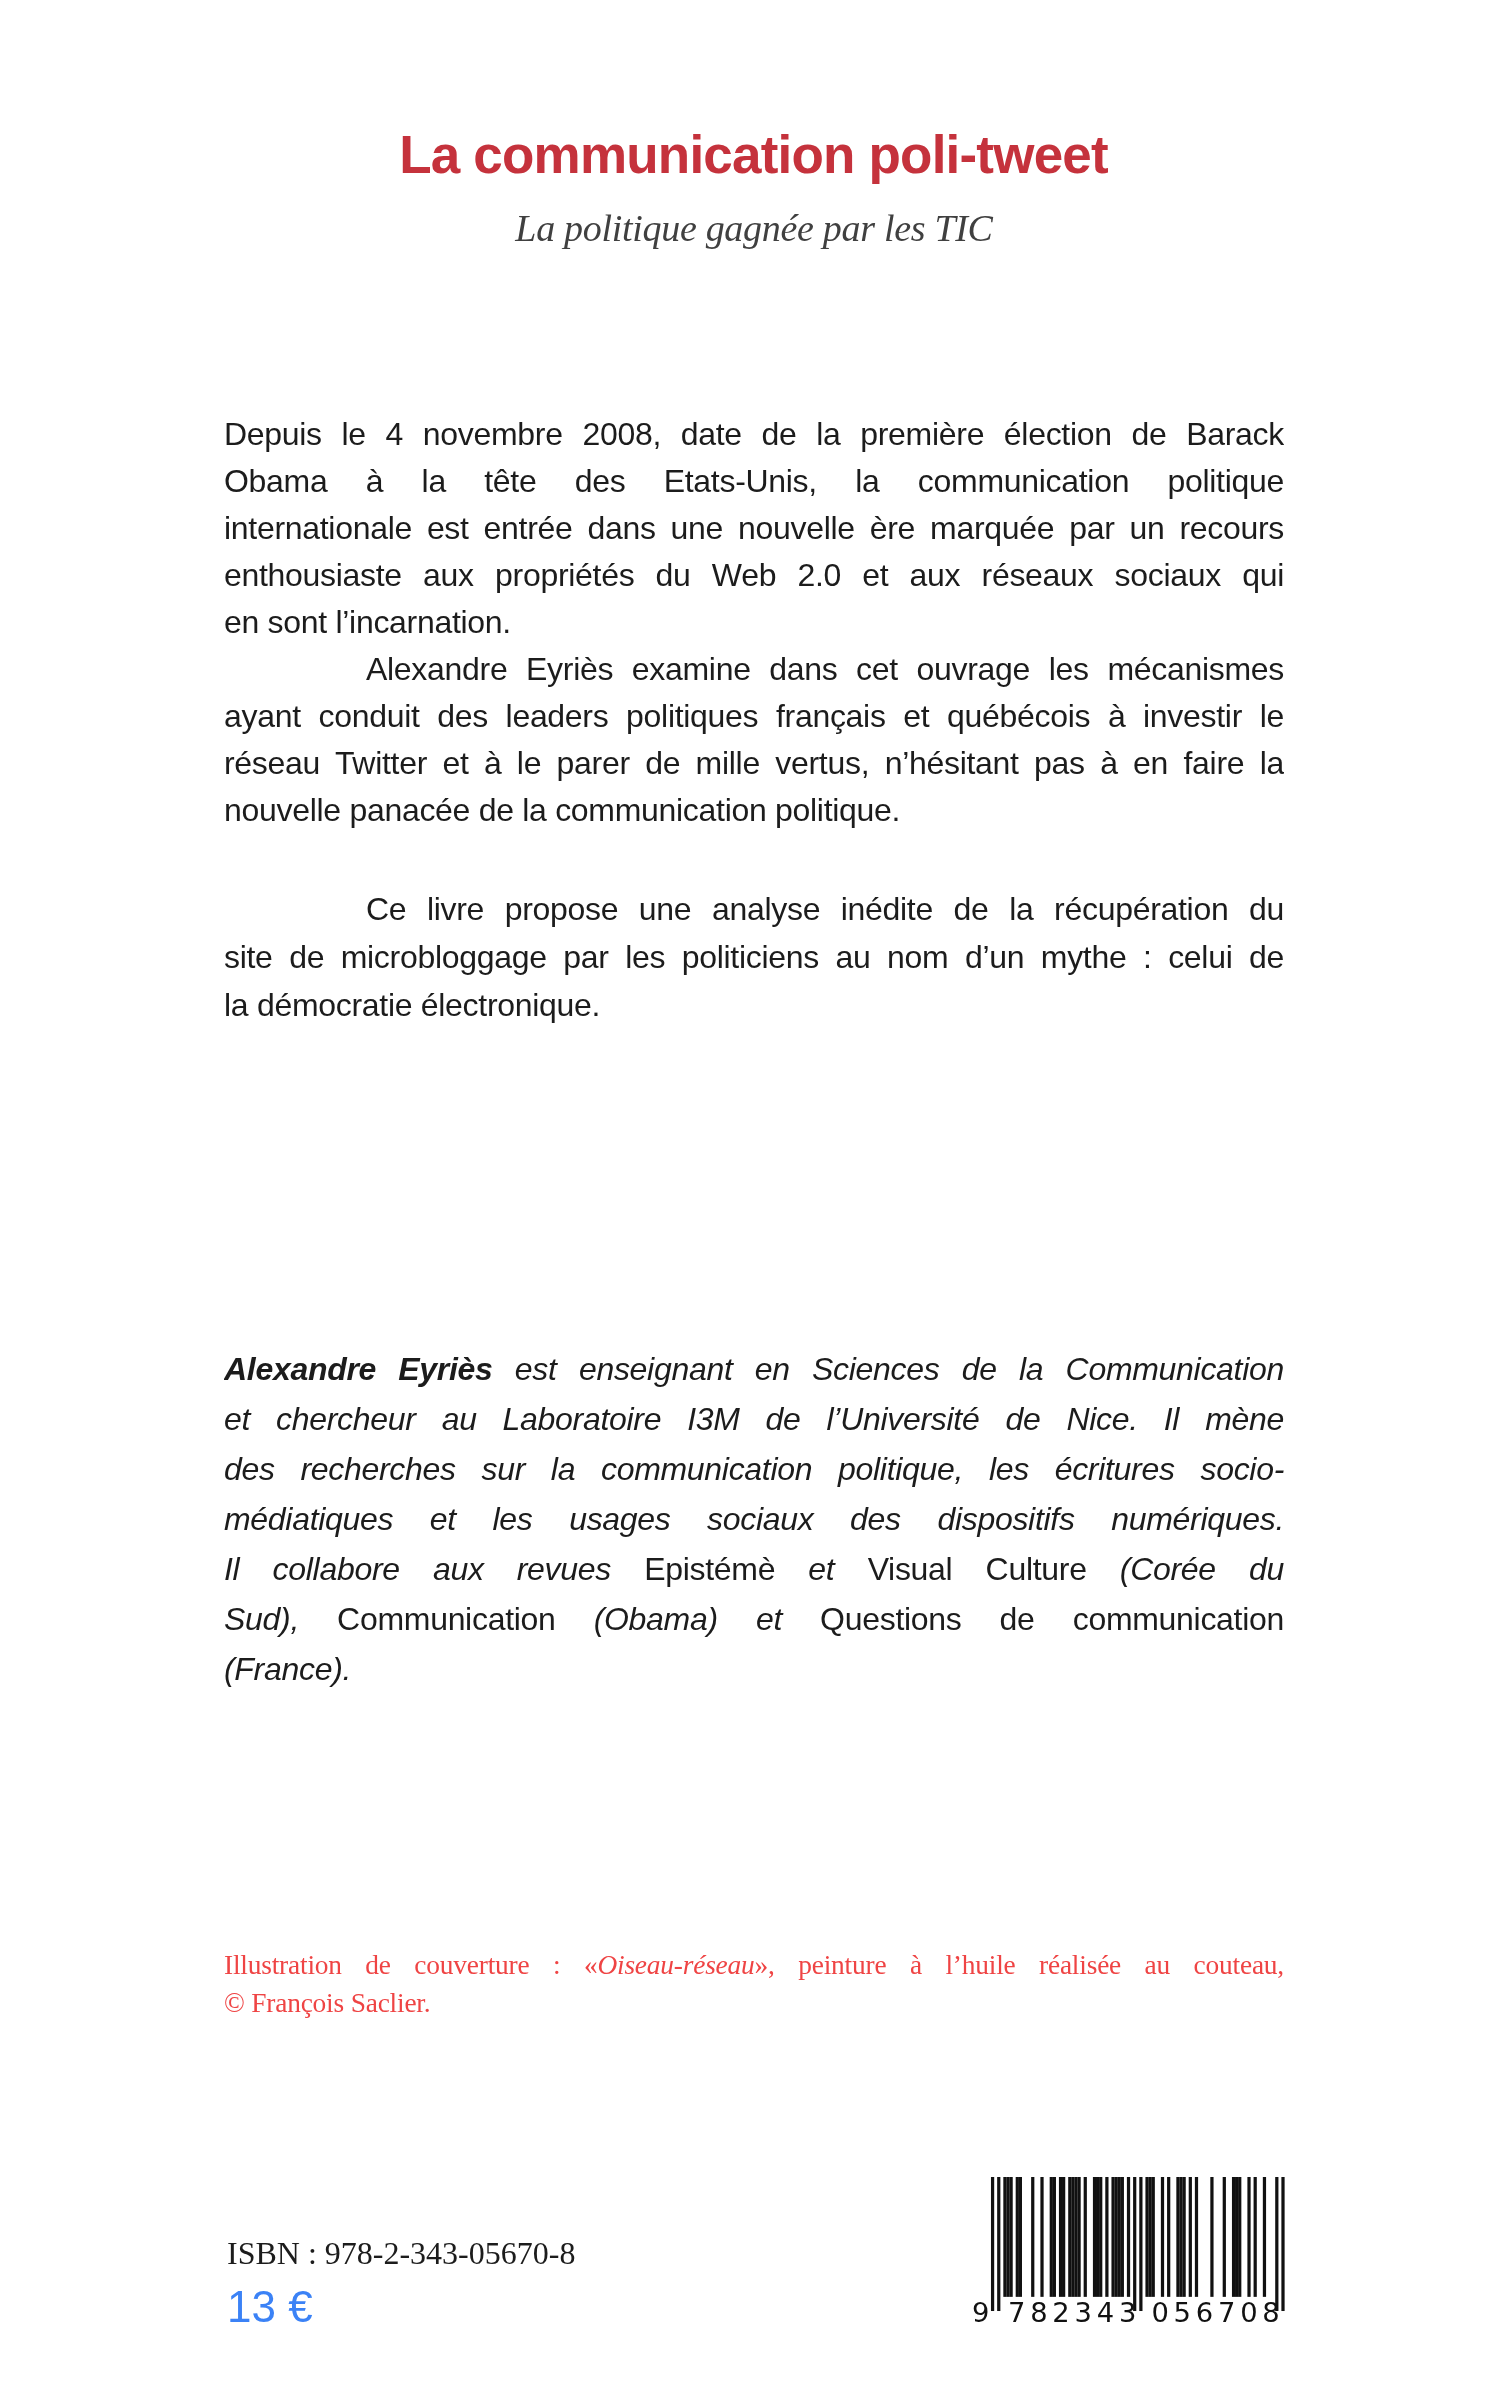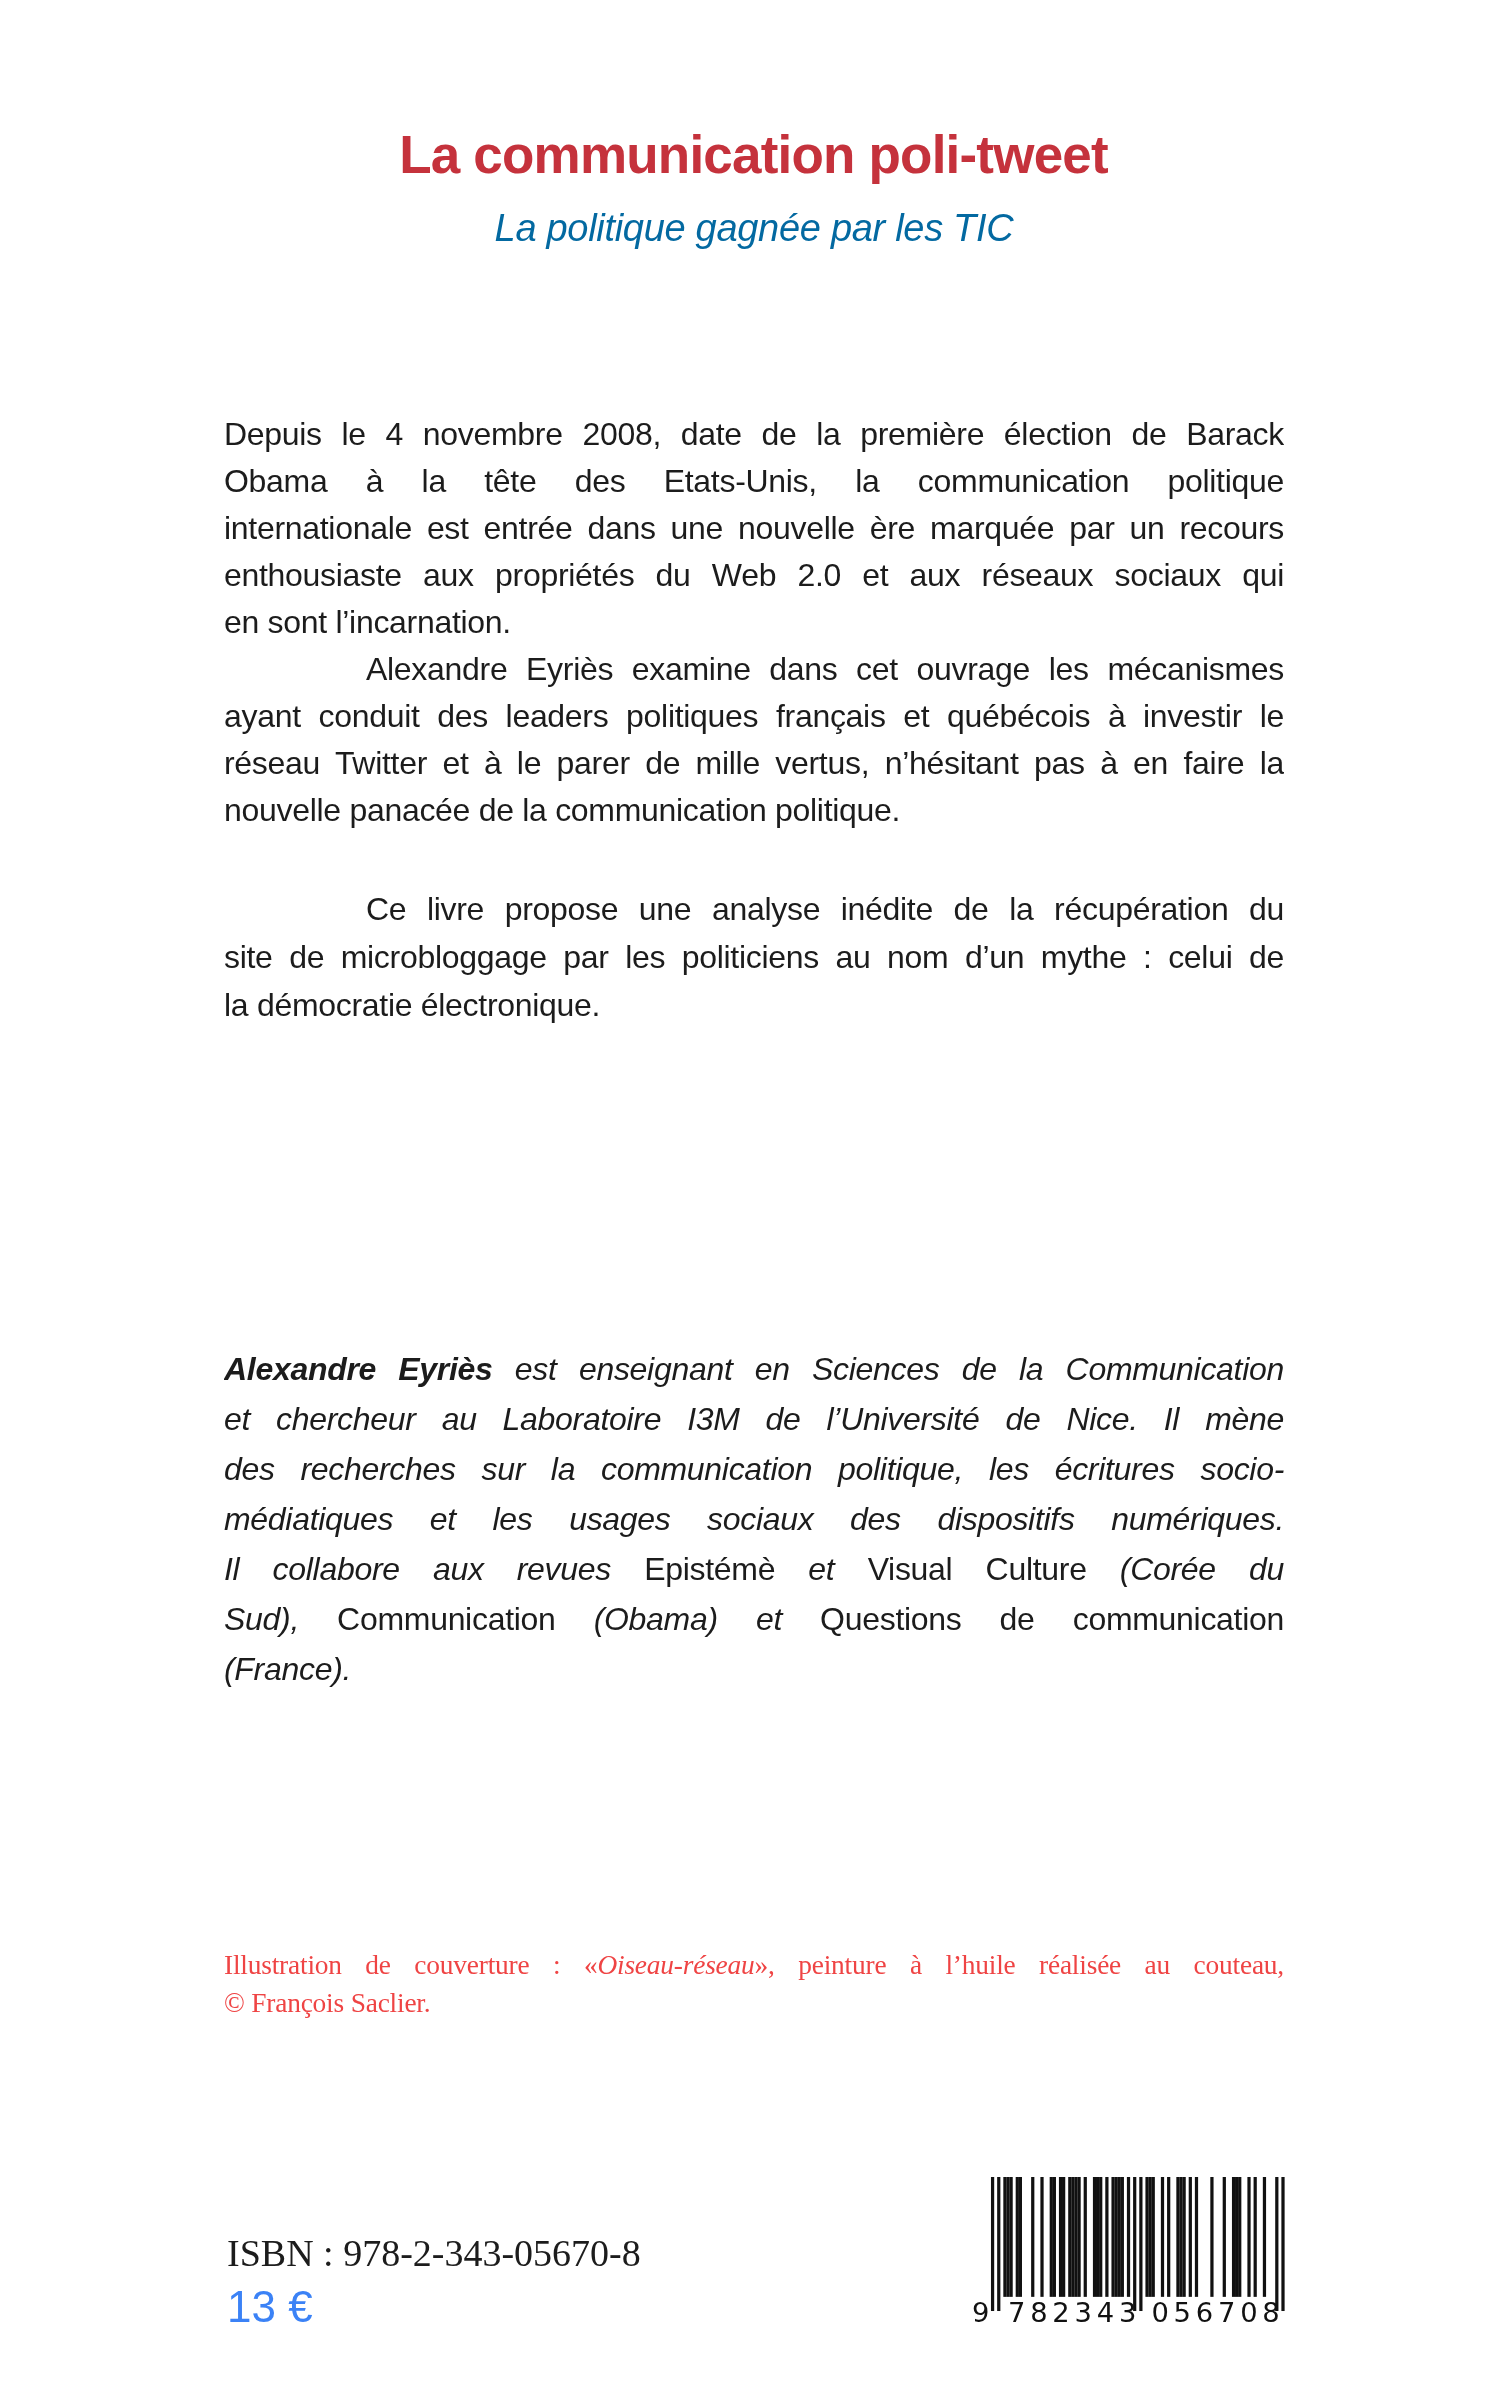--- a/index.html
+++ b/index.html
@@ -5,22 +5,22 @@
   html, body { margin: 0; padding: 0; background: #ffffff; }
   body { width: 1508px; height: 2403px; position: relative; overflow: hidden; color: #1a1a1a; }
   .abs { position: absolute; }
   .title {
     left: 0; width: 1507px; top: 124px; text-align: center;
     font-family: "Liberation Sans", sans-serif; font-weight: bold;
     font-size: 53px; line-height: 61px; letter-spacing: -0.8px; color: #c5323c;
   }
   .subtitle {
     left: 0; width: 1508px; top: 206px; text-align: center;
-    font-family: Liberation Sans, sans-serif; font-style: italic;
-    font-size: 38px; line-height: 45px; color: #0369a1; letter-spacing: -0.3px;
+    font-family: Liberation Serif, serif; font-style: italic;
+    font-size: 38px; line-height: 45px; color: #404040; letter-spacing: -0.3px;
   }
   .body-block {
     left: 224px; width: 1060px;
     font-family: Liberation Sans, sans-serif; font-size: 32px; letter-spacing: -0.3px;
     color: #1c1c1c;
   }
   .ln { display: block; text-align: justify; text-align-last: justify; white-space: normal; overflow: hidden; }
   .ln.last { text-align-last: left; }
   .ln.indent { padding-left: 142px; }
   .p1 { top: 411px; }
@@ -32,21 +32,21 @@
   .bio .up { font-style: normal; }
   .bio .name { font-weight: bold; }
   .credit {
     left: 224px; width: 1060px; top: 1946px;
     font-family: "Liberation Serif", serif; font-size: 27.4px; letter-spacing: -0.2px; color: #ef4444;
   }
   .credit .ln { height: 38px; line-height: 38px; }
   .credit em { font-style: italic; }
   .isbn {
     left: 227px; top: 2231px; font-family: "Liberation Serif", serif;
-    font-size: 38px; line-height: 44px; color: #1c1c1c; white-space: nowrap;
+    font-size: 32px; line-height: 44px; color: #1c1c1c; white-space: nowrap;
   }
   .price {
     left: 227px; top: 2281px; font-family: "Liberation Sans", sans-serif;
     font-size: 44px; line-height: 52px; color: #3b82f6; white-space: nowrap;
   }
   .barcode { left: 970px; top: 2177px; width: 326px; height: 151px; }
   .barcode svg { display: block; }
   .bc-digits text { font-family: "DejaVu Sans", sans-serif; font-size: 29px; fill: #111; }
 </style>
 </head>

